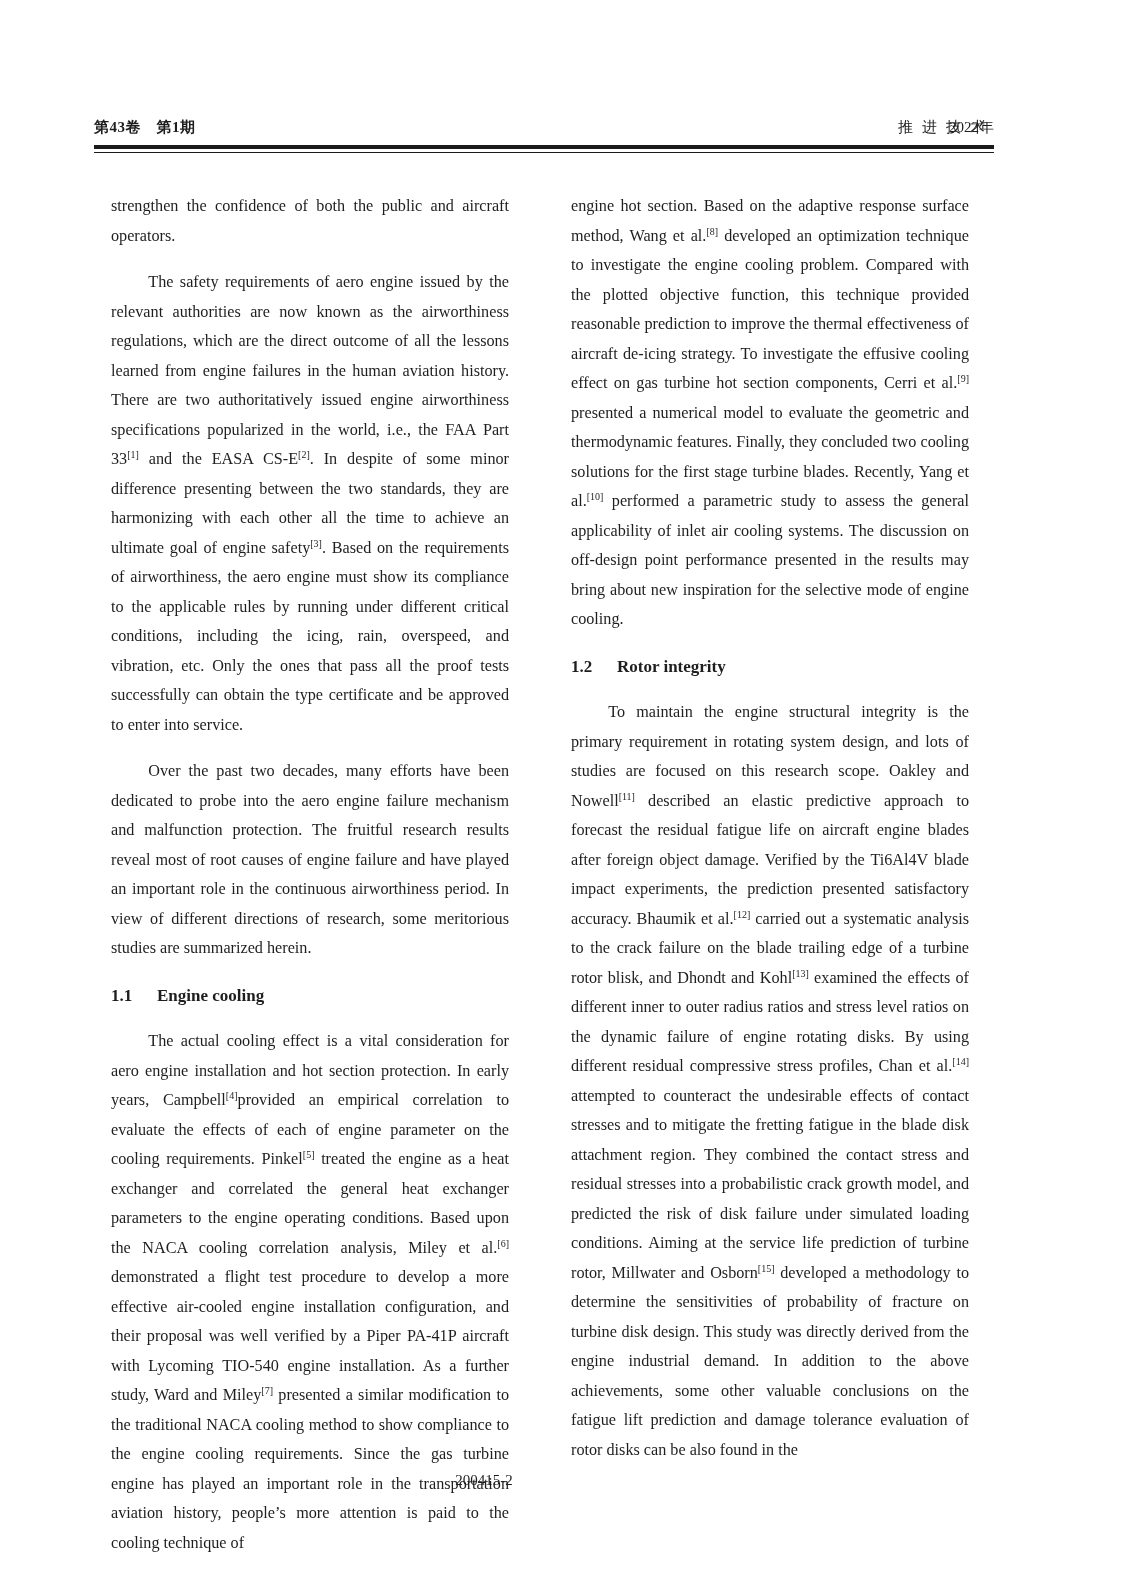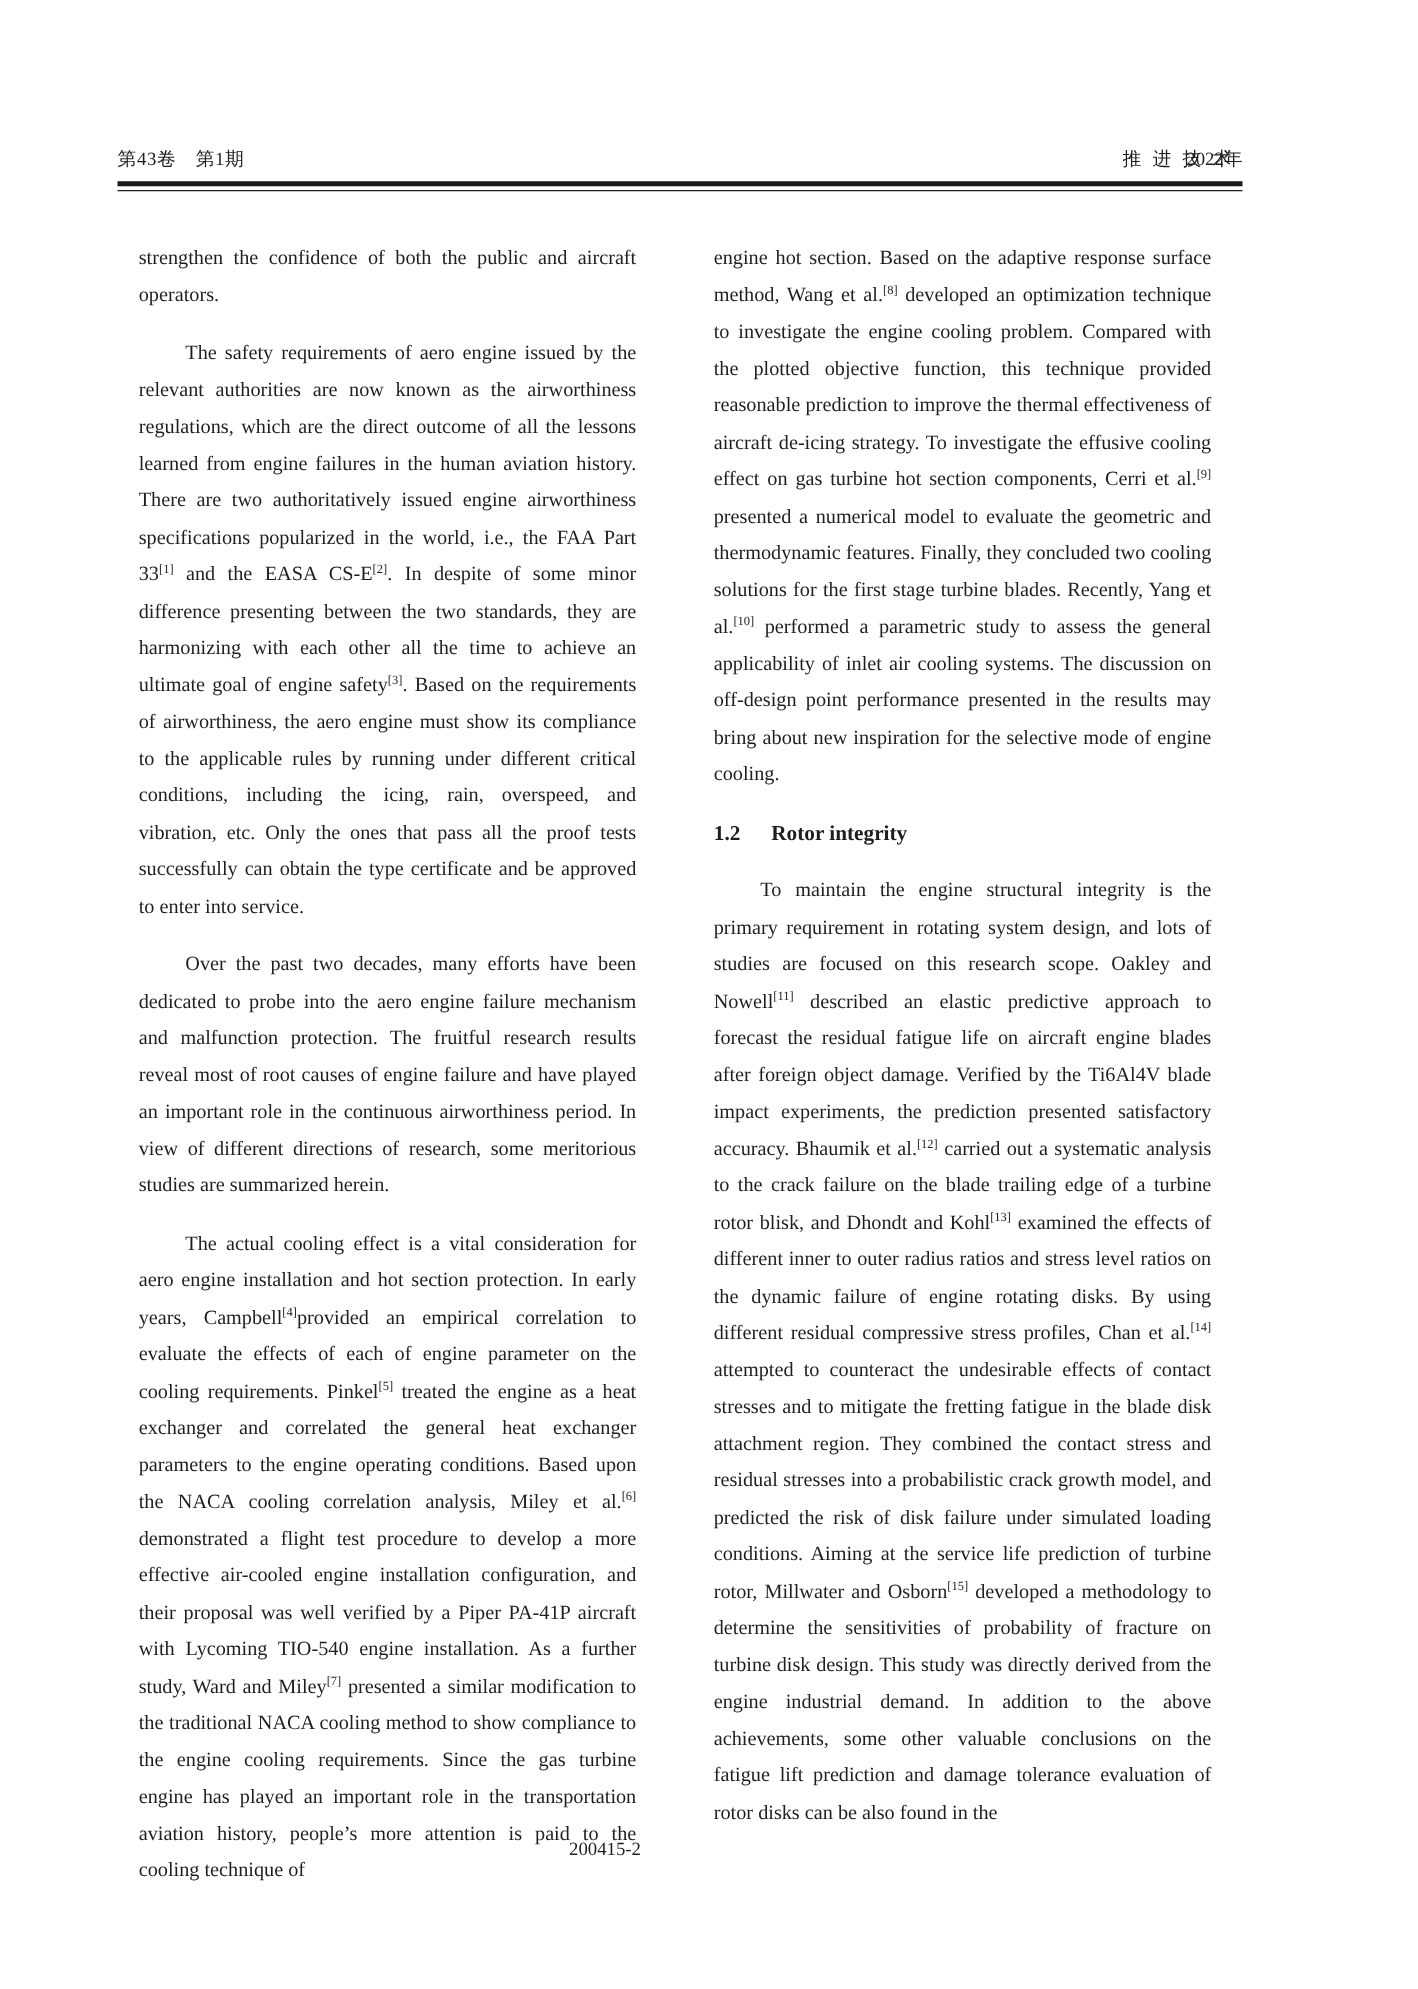--- a/index.html
+++ b/index.html
@@ -4,21 +4,21 @@
 <style>
   html, body { margin: 0; padding: 0; background: #ffffff; }
   body {
     width: 1134px; height: 1591px; position: relative; overflow: hidden;
     font-family: "Liberation Serif", "DejaVu Serif", serif; color: #1e1e1e;
   }
   .header {
     position: absolute; left: 94px; top: 118px; width: 900px; height: 22px;
     font-size: 15px;
   }
-  .header .left { position: absolute; left: 0; top: 0; letter-spacing: 0.5px; }
+  .header .left { position: absolute; left: 0; top: 0; letter-spacing: 0.5px; font-weight: bold; }
   .header .center { position: absolute; left: 0; right: 0; top: 0; text-align: right; letter-spacing: 9px; }
   .header .right { position: absolute; right: 0; top: 0; }
   .rule-thick { position: absolute; left: 94px; top: 145px; width: 900px; height: 4px; background: #1a1a1a; }
   .rule-thin { position: absolute; left: 94px; top: 152px; width: 900px; height: 1px; background: #1a1a1a; }
 
   .col {
     position: absolute; top: 175px; width: 432px;
     font-size: 16.2px; line-height: 29.5px; text-align: justify;
   }
   .col.left { left: 94px; }
@@ -43,20 +43,21 @@
   <span class="center">推进技术</span>
   <span class="right">2022年</span>
 </div>
 <div class="rule-thick"></div>
 <div class="rule-thin"></div>
 
 <div class="col left">
   <p>strengthen the confidence of both the public and aircraft operators.</p>
   <p class="indent"><span>The safety requirements of aero engine issued by the relevant authorities are now known as the airworthiness regulations, which are the direct outcome of all the lessons learned from engine failures in the human aviation history. There are two authoritatively issued engine airworthiness specifications popularized in the world, i.e., the FAA Part 33</span><sup>[1]</sup><span> and the EASA CS-E</span><sup>[2]</sup><span>. In despite of some minor difference presenting between the two standards, they are harmonizing with each other all the time to achieve an ultimate goal of engine safety</span><sup>[3]</sup><span>. Based on the requirements of airworthiness, the aero engine must show its compliance to the applicable rules by running under different critical conditions, including the icing, rain, overspeed, and vibration, etc. Only the ones that pass all the proof tests successfully can obtain the type certificate and be approved to enter into service.</span></p>
   <p class="indent">Over the past two decades, many efforts have been dedicated to probe into the aero engine failure mechanism and malfunction protection. The fruitful research results reveal most of root causes of engine failure and have played an important role in the continuous airworthiness period. In view of different directions of research, some meritorious studies are summarized herein.</p>
+  <h3><span class="num">1.1</span><span>Engine cooling</span></h3>
   <p class="indent"><span>The actual cooling effect is a vital consideration for aero engine installation and hot section protection. In early years, Campbell</span><sup>[4]</sup><span>provided an empirical correlation to evaluate the effects of each of engine parameter on the cooling requirements. Pinkel</span><sup>[5]</sup><span> treated the engine as a heat exchanger and correlated the general heat exchanger parameters to the engine operating conditions. Based upon the NACA cooling correlation analysis, Miley et al.</span><sup>[6]</sup><span> demonstrated a flight test procedure to develop a more effective air-cooled engine installation configuration, and their proposal was well verified by a Piper PA-41P aircraft with Lycoming TIO-540 engine installation. As a further study, Ward and Miley</span><sup>[7]</sup><span> presented a similar modification to the traditional NACA cooling method to show compliance to the engine cooling requirements. Since the gas turbine engine has played an important role in the transportation aviation history, people’s more attention is paid to the cooling technique of</span></p>
 </div>
 
 <div class="col right">
   <p><span>engine hot section. Based on the adaptive response surface method, Wang et al.</span><sup>[8]</sup><span> developed an optimization technique to investigate the engine cooling problem. Compared with the plotted objective function, this technique provided reasonable prediction to improve the thermal effectiveness of aircraft de-icing strategy. To investigate the effusive cooling effect on gas turbine hot section components, Cerri et al.</span><sup>[9]</sup><span> presented a numerical model to evaluate the geometric and thermodynamic features. Finally, they concluded two cooling solutions for the first stage turbine blades. Recently, Yang et al.</span><sup>[10]</sup><span> performed a parametric study to assess the general applicability of inlet air cooling systems. The discussion on off-design point performance presented in the results may bring about new inspiration for the selective mode of engine cooling.</span></p>
   <h3><span class="num">1.2</span><span>Rotor integrity</span></h3>
   <p class="indent"><span>To maintain the engine structural integrity is the primary requirement in rotating system design, and lots of studies are focused on this research scope. Oakley and Nowell</span><sup>[11]</sup><span> described an elastic predictive approach to forecast the residual fatigue life on aircraft engine blades after foreign object damage. Verified by the Ti6Al4V blade impact experiments, the prediction presented satisfactory accuracy. Bhaumik et al.</span><sup>[12]</sup><span> carried out a systematic analysis to the crack failure on the blade trailing edge of a turbine rotor blisk, and Dhondt and Kohl</span><sup>[13]</sup><span> examined the effects of different inner to outer radius ratios and stress level ratios on the dynamic failure of engine rotating disks. By using different residual compressive stress profiles, Chan et al.</span><sup>[14]</sup><span> attempted to counteract the undesirable effects of contact stresses and to mitigate the fretting fatigue in the blade disk attachment region. They combined the contact stress and residual stresses into a probabilistic crack growth model, and predicted the risk of disk failure under simulated loading conditions. Aiming at the service life prediction of turbine rotor, Millwater and Osborn</span><sup>[15]</sup><span> developed a methodology to determine the sensitivities of probability of fracture on turbine disk design. This study was directly derived from the engine industrial demand. In addition to the above achievements, some other valuable conclusions on the fatigue lift prediction and damage tolerance evaluation of rotor disks can be also found in the</span></p>
 </div>
 
 <div class="footer">200415-2</div>

